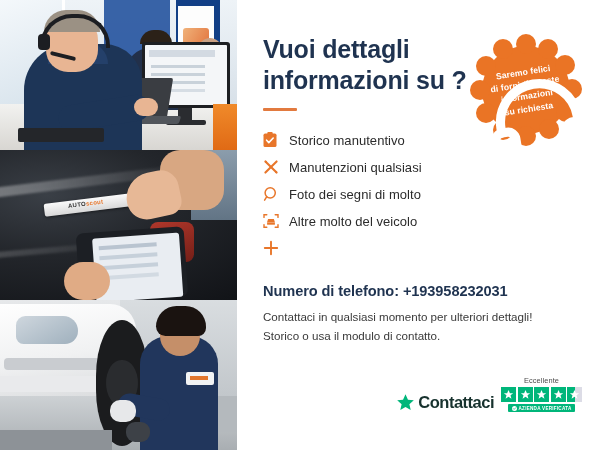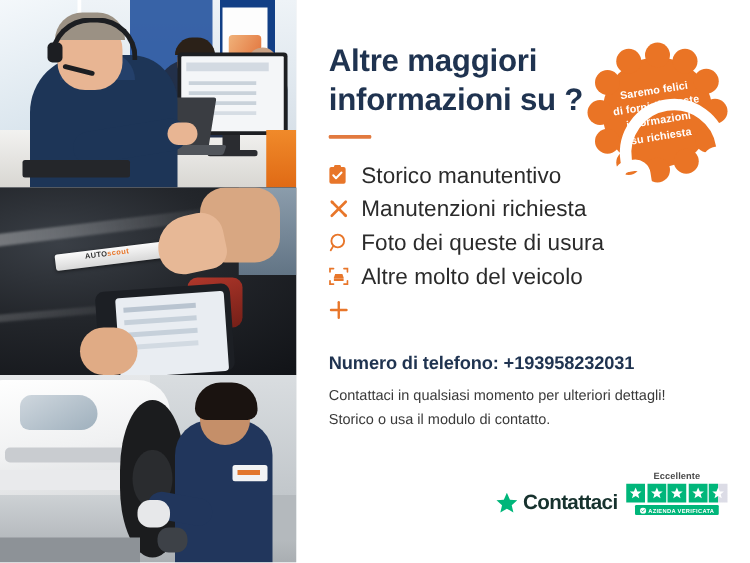--- a/index.html
+++ b/index.html
@@ -163,33 +163,33 @@
   .badge .inner{position:relative;z-index:2;text-align:center;transform:rotate(-9deg);
      width:100px;}
   .badge .hs{display:block;margin:0 auto 3px auto;}
   .badge .btxt{color:#fff;font-size:8.6px;font-weight:700;line-height:1.42;
      letter-spacing:.1px;}
 
   
   .list{margin:0;padding:0;list-style:none;}
   .li{display:flex;align-items:center;height:26px;margin-bottom:1px;}
   .li .ico{width:26px;flex:none;display:flex;align-items:center;justify-content:flex-start;}
-  .li .txt{font-size:18px;color:#2b2b2b;letter-spacing:.05px;}
+  .li .txt{font-size:13px;color:#2b2b2b;letter-spacing:.05px;}
 
   
   .phone{margin-top:22px;font-size:14.6px;font-weight:700;color:#1f3350;letter-spacing:-.1px;}
   .sub{margin-top:9px;font-size:11.6px;line-height:1.62;color:#3a3a3a;}
   .sub div{white-space:nowrap;}
 
   
   .tp{position:absolute;right:18px;bottom:38px;display:flex;align-items:flex-end;gap:7px;}
   .tp .wordmark{display:flex;align-items:center;gap:3px;}
   .tp .wordmark .tptxt{font-size:16.5px;font-weight:700;color:#17322e;letter-spacing:-.5px;}
   .tp .rate{display:flex;flex-direction:column;align-items:center;}
-  .tp .ecc{font-size:7.4px;color:#4a4a4a;margin-bottom:2px;letter-spacing:.1px;font-weight:bold;}
+  .tp .ecc{font-size:7.4px;color:#4a4a4a;margin-bottom:2px;letter-spacing:.1px;}
   .tp .stars{display:flex;gap:1.5px;}
   .tp .star{width:15px;height:15px;background:#00b67a;display:flex;align-items:center;justify-content:center;}
   .tp .star.half{background:linear-gradient(90deg,#00b67a 50%,#dcdce6 50%);}
   .tp .verif{margin-top:2px;background:#00b67a;border-radius:1px;padding:1.5px 4px;
      display:flex;align-items:center;gap:2px;}
   .tp .verif .vt{font-size:4.6px;color:#fff;font-weight:700;letter-spacing:.25px;}
 </style>
 </head>
 <body>
 
@@ -261,21 +261,21 @@
       <div class="wtag"></div>
       <div class="warm"></div>
       <div class="glove"></div>
       <div class="glove2"></div>
     </div>
   </div>
 
   <div class="panel">
 
     <h1 class="headline">
-      <span>Altre maggiori</span><br>
+      <span>Vuoi dettagli</span><br>
       <span>informazioni su ?</span>
     </h1>
     <div class="rule"></div>
 
     <div class="badge">
       <svg viewBox="0 0 116 116">
         <g fill="#ea7425">
           <circle cx="58" cy="58" r="44"></circle>
           <g>
             <circle cx="58" cy="12" r="10"></circle>
@@ -322,31 +322,31 @@
 
       <li class="li">
         <span class="ico">
           <svg width="16" height="16" viewBox="0 0 16 16" stroke="#e8762a" stroke-width="2.1" stroke-linecap="round" fill="none">
             <path d="M2.4 2.4L13.6 13.6"></path>
             <path d="M13.6 2.4L2.4 13.6"></path>
             <circle cx="2.9" cy="2.9" r="1.1" fill="#e8762a" stroke="none"></circle>
             <circle cx="13.1" cy="13.1" r="1.1" fill="#e8762a" stroke="none"></circle>
           </svg>
         </span>
-        <span class="txt">Manutenzioni richiesta</span>
+        <span class="txt">Manutenzioni qualsiasi</span>
       </li>
 
       <li class="li">
         <span class="ico">
           <svg width="16" height="16" viewBox="0 0 16 16" stroke="#e8762a" stroke-width="1.5" fill="none" stroke-linecap="round">
             <circle cx="7.2" cy="6.8" r="5.1"></circle>
             <path d="M3.6 10.9L1.6 14.2"></path>
           </svg>
         </span>
-        <span class="txt">Foto dei queste di usura</span>
+        <span class="txt">Foto dei segni di molto</span>
       </li>
 
       <li class="li">
         <span class="ico">
           <svg width="16" height="16" viewBox="0 0 16 16">
             <g stroke="#e8762a" stroke-width="1.4" fill="none" stroke-linecap="round">
               <path d="M1 4.4V1.8h2.8"></path>
                 <path d="M15 4.4V1.8h-2.8"></path>
               <path d="M1 11.6v2.6h2.8"></path>
                 <path d="M15 11.6v2.6h-2.8"></path>

